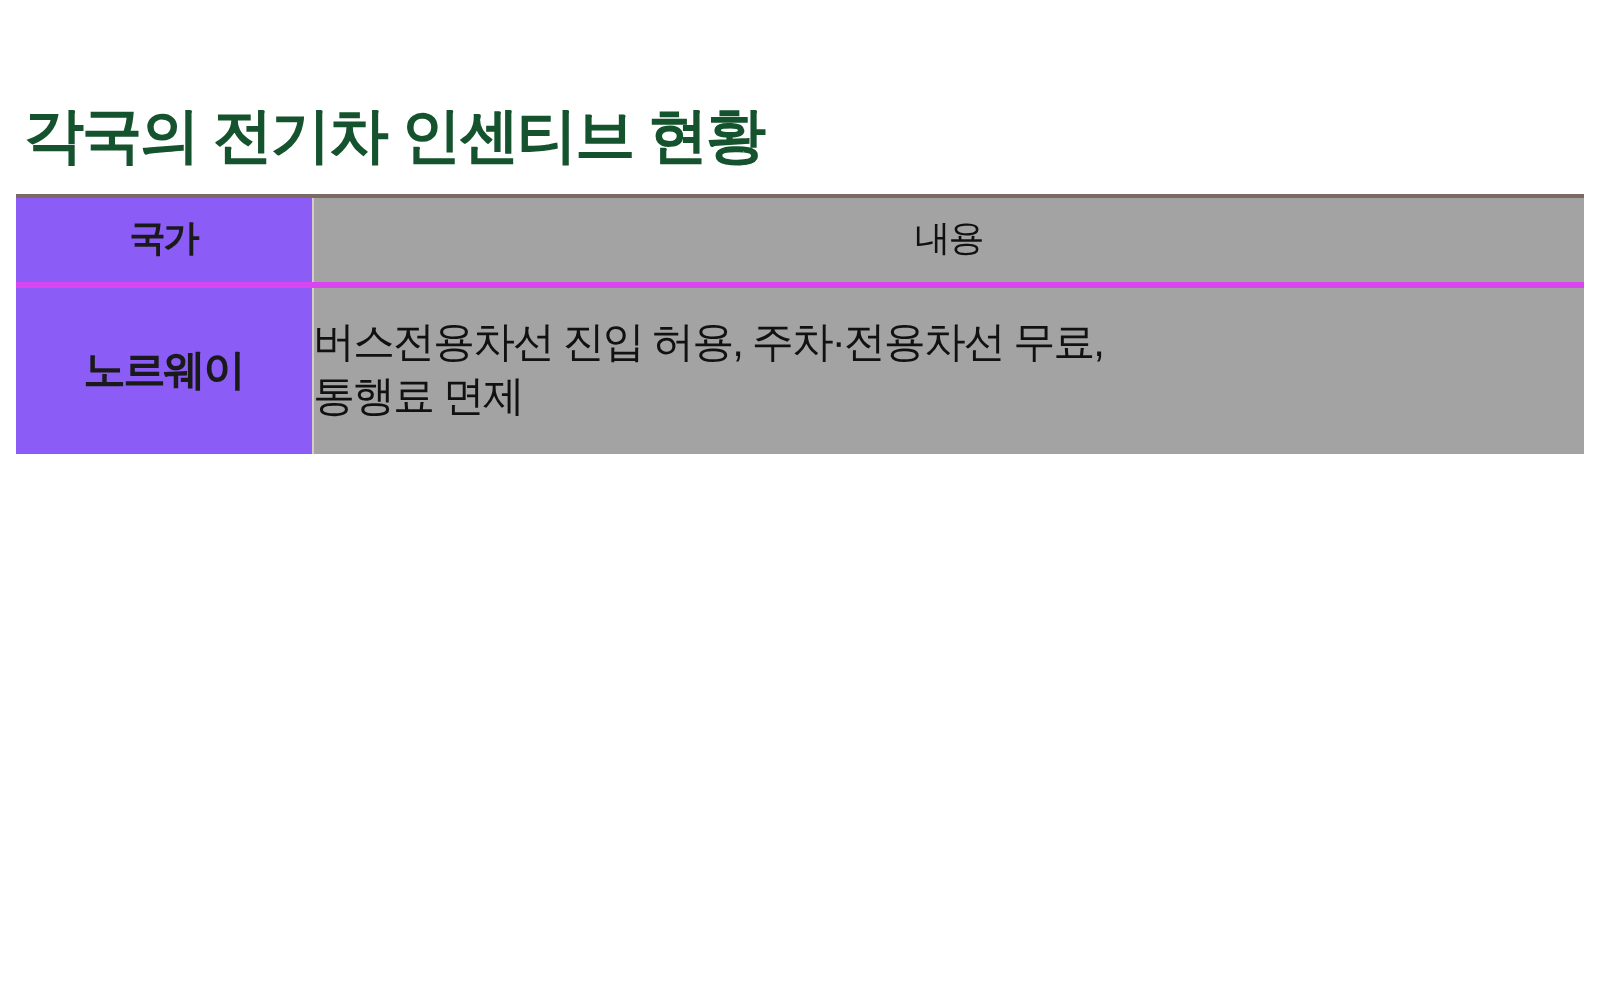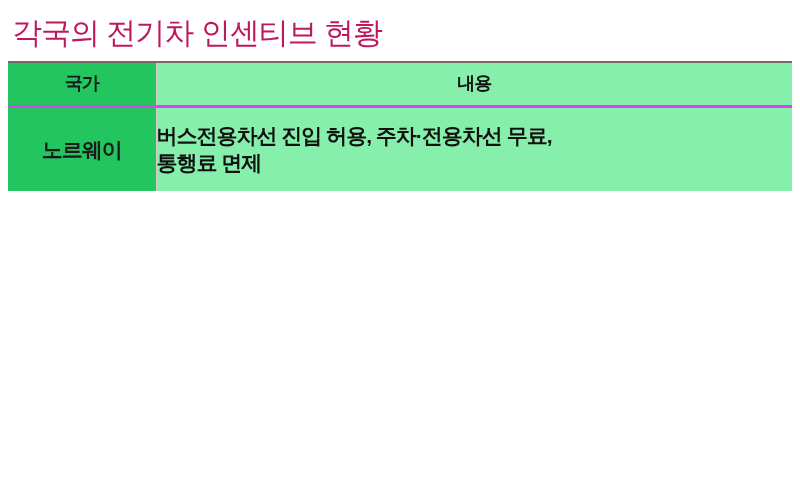--- a/index.html
+++ b/index.html
@@ -16,26 +16,27 @@
   }
   .page {
     position: relative;
     width: 800px;
     height: 503px;
     box-sizing: border-box;
     padding: 0 8px;
   }
   .title {
     font-size: 30px;
-    font-weight: normal;
+    font-weight: bold;
     letter-spacing: -1px;
-    color: #be185d;
+    color: #14532d;
     padding: 16px 4px 12px 4px;
     line-height: 1.1;
     white-space: nowrap;
+    margin-top: 36px;
   }
   table.incentive-table {
     width: 100%;
     border-collapse: collapse;
     table-layout: fixed;
   }
   table.incentive-table col.country-col { width: 148px; }
   table.incentive-table col.content-col { width: auto; }
 
   .incentive-table tr {
@@ -46,43 +47,42 @@
     border-bottom: 1px solid #d9ccc6;
   }
   .incentive-table tr.last-row {
     border-bottom: 2px solid #7a6a63;
   }
   .incentive-table td {
     padding: 0;
     vertical-align: middle;
   }
   .cell-country {
-    background: #22c55e;
+    background: #8b5cf6;
     text-align: center;
     font-weight: bold;
     font-size: 21px;
     letter-spacing: -1px;
     color: #1a1a1a;
     border-right: 1px solid #d9ccc6;
     padding: 10px 4px;
     line-height: 1.2;
   }
   .cell-country.header-cell {
     font-size: 18px;
     font-weight: bold;
     padding: 9px 4px;
   }
   .cell-content {
-    background: #86efac;
+    background: #a3a3a3;
     font-size: 21px;
     letter-spacing: -1px;
     color: #111111;
     padding: 10px 12px 10px 14px;
     line-height: 1.32;
-    font-weight: bold;
   }
   .cell-content.header-cell {
     text-align: center;
     font-size: 18px;
     padding: 9px 4px;
   }
   .row-tall .cell-country,
   .row-tall .cell-content {
     padding-top: 14px;
     padding-bottom: 14px;

